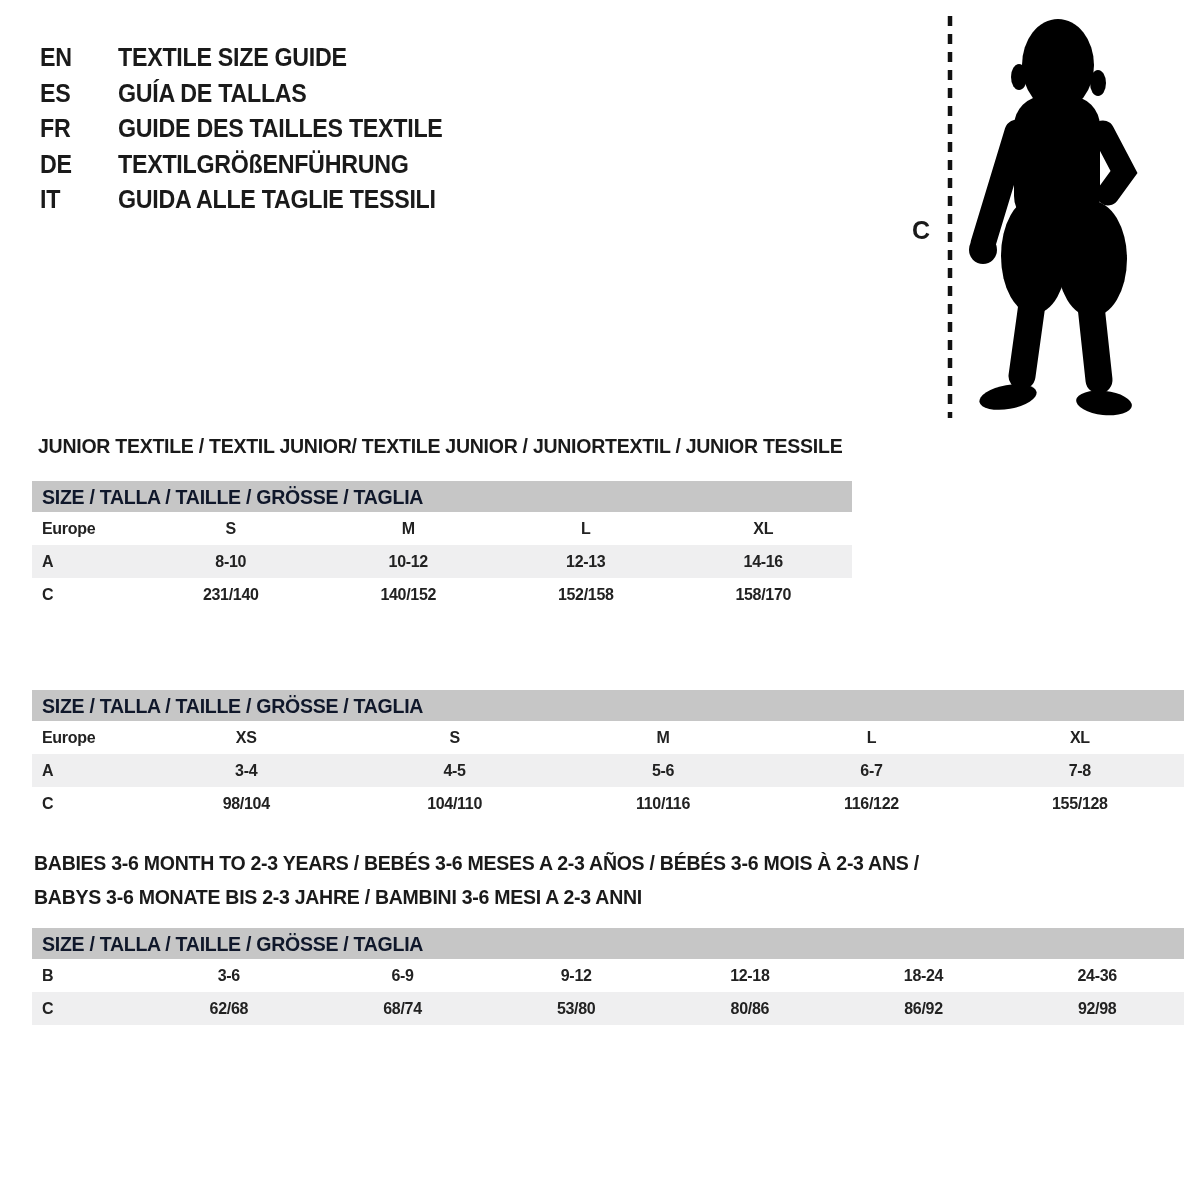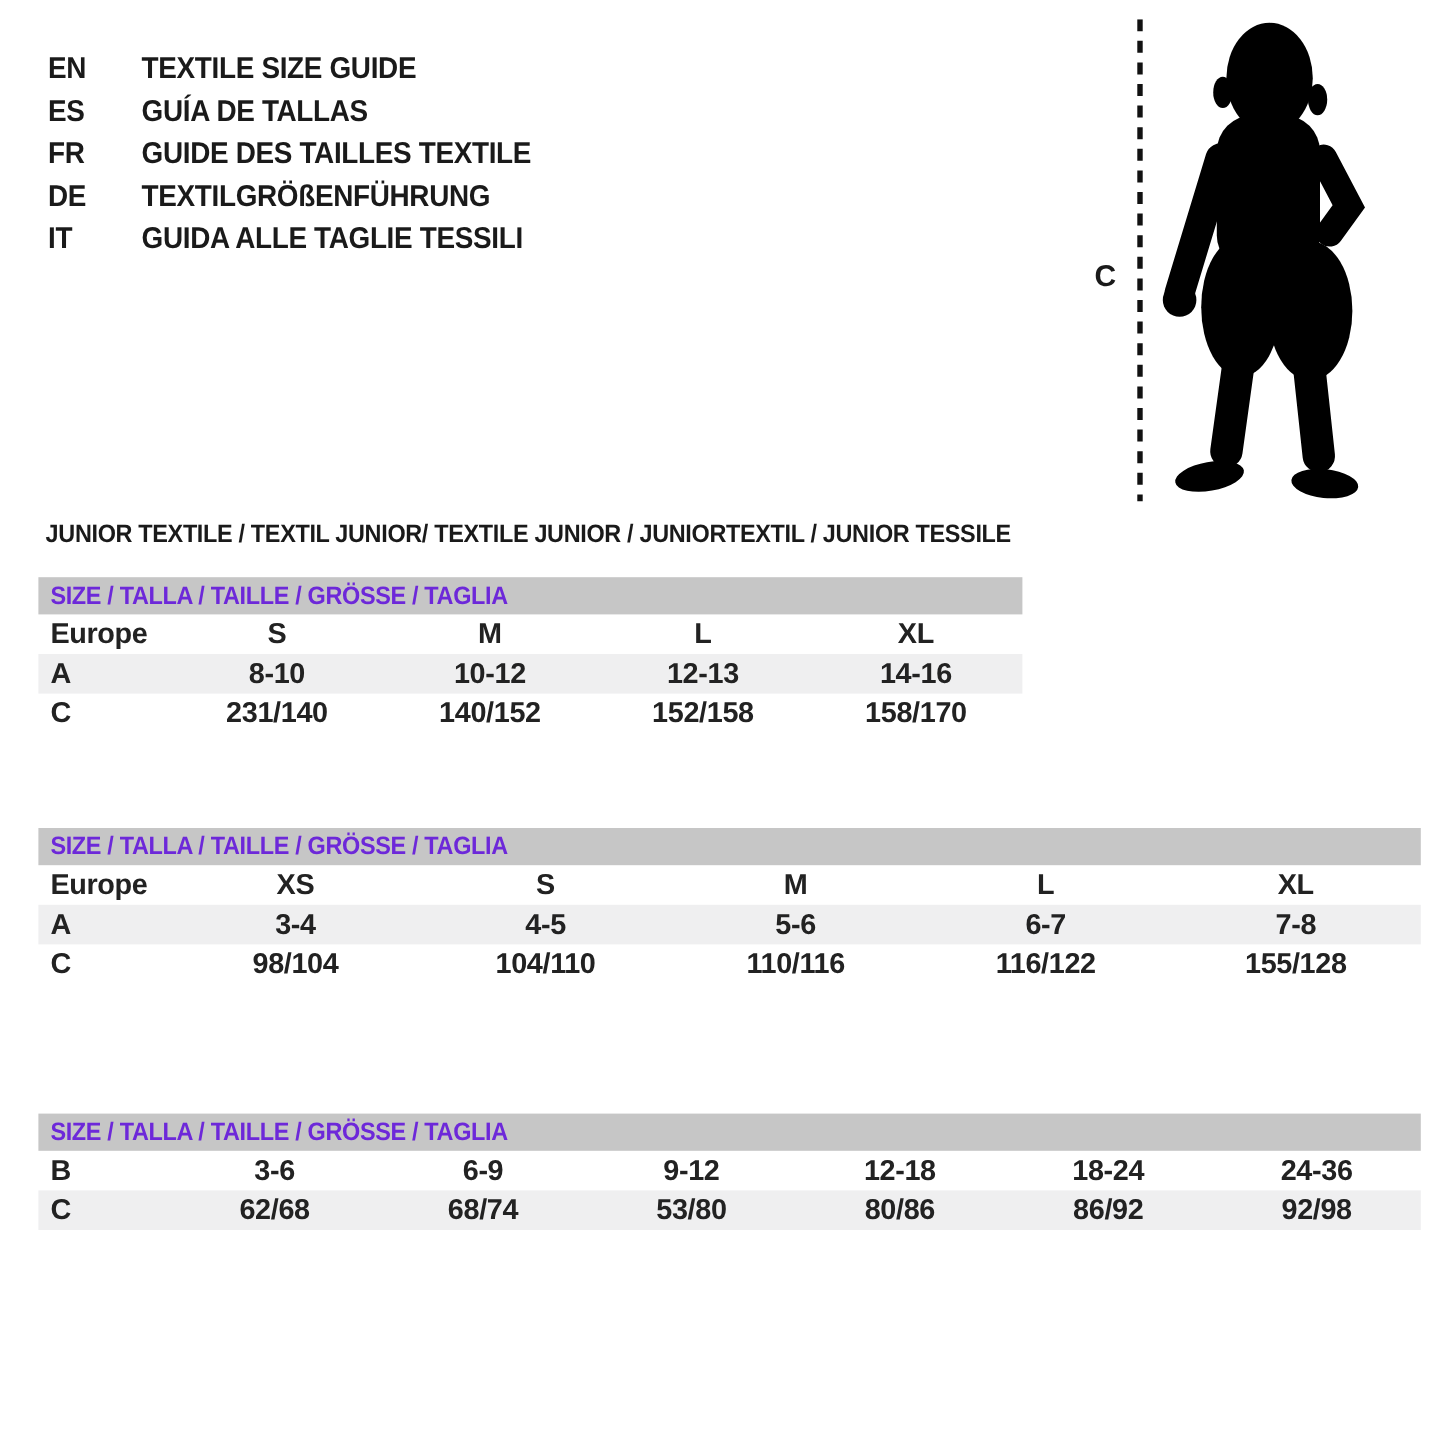--- a/index.html
+++ b/index.html
@@ -22,22 +22,22 @@
   .title-junior{left:38px;top:434px;}
   .title-children{left:33px;top:641px;}
   .title-babies{left:34px;top:846px;line-height:34px;}
   .sub{font-size:14px;vertical-align:-4px;}
   
   .stable{position:absolute;left:32px;}
   .t-junior{top:481px;width:820px;}
   .t-children{top:690px;width:1152px;}
   .t-babies{top:928px;width:1152px;}
   .size-bar{height:31px;background:var(--size-bar,#c6c6c6);display:flex;align-items:center;
-            padding-left:10px;box-sizing:border-box;font-size:21px;color:#6d28d9;text-align:center;}
-  .trow{display:flex;height:33px;align-items:center;font-size:24px;color:#222;}
+            padding-left:10px;box-sizing:border-box;font-size:21px;color:#0f172a;text-align:center;}
+  .trow{display:flex;height:33px;align-items:center;font-size:16px;color:#222;}
   .trow.alt{background:var(--alt-row,#efeff0);}
   .tlabel{flex:0 0 110px;padding-left:10px;box-sizing:border-box;text-align:left;}
   .tcell{flex:1 1 0;text-align:center;}
   
   .legend{position:absolute;left:35px;top:1070px;font-size:21px;line-height:34px;}
   .legend div{white-space:nowrap;}
 </style>
 </head>
 <body>
 
@@ -147,20 +147,24 @@
     <div class="trow">
       <span class="tlabel">C</span>
       <span class="tcell">98/104</span>
       <span class="tcell">104/110</span>
       <span class="tcell">110/116</span>
       <span class="tcell">116/122</span>
       <span class="tcell">155/128</span>
     </div>
   </div>
 
+  <div class="sec-title title-babies">
+    <span class="cond">BABIES 3-6 MONTH TO 2-3 YEARS / BEBÉS 3-6 MESES A 2-3 AÑOS / BÉBÉS 3-6 MOIS À 2-3 ANS /</span><br>
+    <span class="cond">BABYS 3-6 MONATE BIS 2-3 JAHRE / BAMBINI 3-6 MESI A 2-3 ANNI</span>
+  </div>
   <div class="stable t-babies">
     <div class="size-bar">
       <span class="cond">SIZE / TALLA / TAILLE / GRÖSSE / TAGLIA</span>
     </div>
     <div class="trow">
       <span class="tlabel">B</span>
       <span class="tcell">3-6</span>
       <span class="tcell">6-9</span>
       <span class="tcell">9-12</span>
       <span class="tcell">12-18</span>

